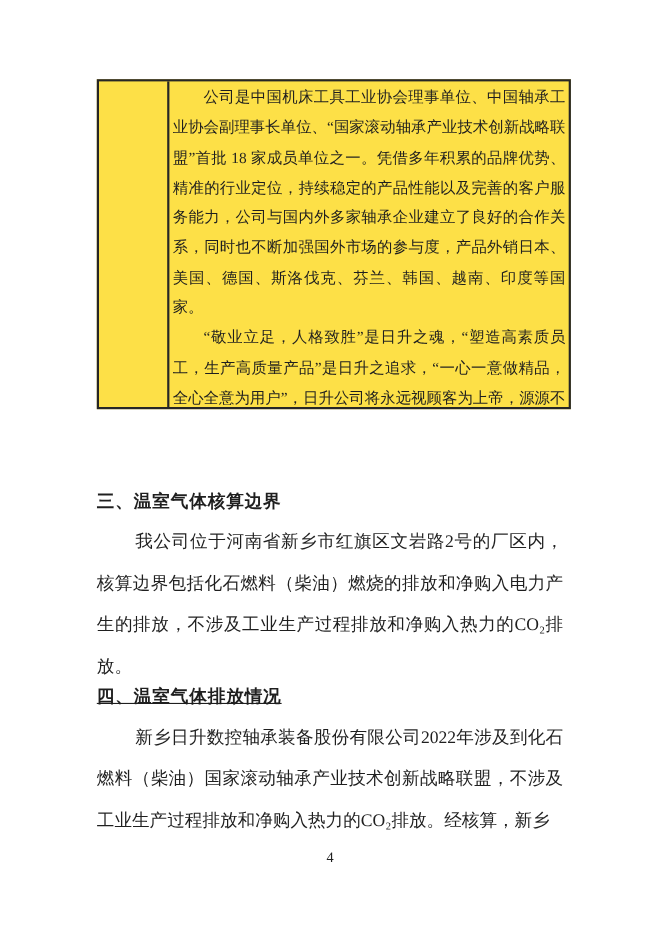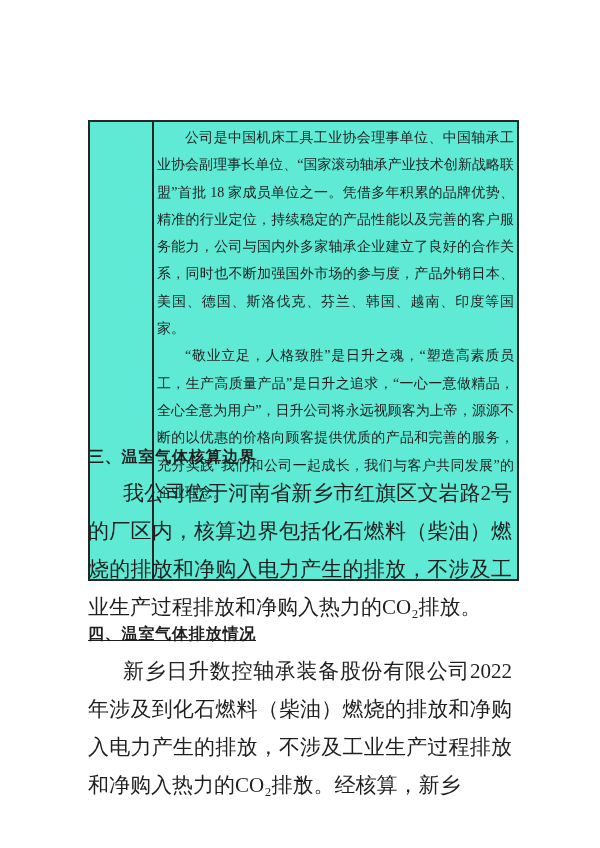--- a/index.html
+++ b/index.html
@@ -16,26 +16,25 @@
     color: #1f1f1f;
     overflow: hidden;
   }
 
   
   .report-table {
     position: absolute;
     left: 88px;
     top: 72px;
     width: 431px;
-    height: 461px;
+    height: 300px;
     border: 2px solid #262626;
     box-sizing: border-box;
     display: flex;
-    background: #5eead4;
-    margin-top: 48px;
+    background: #fde047;
   }
   .label-col {
     width: 64px;
     flex: 0 0 64px;
     border-right: 2px solid #262626;
     box-sizing: border-box;
   }
   .content-col {
     flex: 1;
     padding: 2px 3px 0 3px;
@@ -63,21 +62,21 @@
   }
   .h-boundary { top: 447px; }
   .h-emission { top: 624px; text-decoration: underline; }
 
   
   .body-para {
     position: absolute;
     left: 88px;
     width: 424px;
     margin: 0;
-    font-size: 21px;
+    font-size: 16px;
     line-height: 38px;
     text-align: justify;
     text-justify: inter-ideograph;
     text-indent: 35px;
   }
   .p-boundary { top: 474px; }
   .p-emission { top: 652px; }
 
   
   .page-number {
@@ -102,17 +101,17 @@
       <p>“敬业立足，人格致胜”是日升之魂，“塑造高素质员工，生产高质量产品”是日升之追求，“一心一意做精品，全心全意为用户”，日升公司将永远视顾客为上帝，源源不断的以优惠的价格向顾客提供优质的产品和完善的服务，充分实践“我们和公司一起成长，我们与客户共同发展”的企业理念。</p>
     </div>
   </div>
 
   <h2 class="heading h-boundary">三、温室气体核算边界</h2>
 
   <p class="body-para p-boundary">我公司位于河南省新乡市红旗区文岩路2号的厂区内，核算边界包括化石燃料（柴油）燃烧的排放和净购入电力产生的排放，不涉及工业生产过程排放和净购入热力的CO₂排放。</p>
 
   <h2 class="heading h-emission">四、温室气体排放情况</h2>
 
-  <p class="body-para p-emission">新乡日升数控轴承装备股份有限公司2022年涉及到化石燃料（柴油）燃烧的排放和净购入电力产生的排放，不涉及工业生产过程排放和净购入热力的CO₂排放。经核算，新乡</p>
+  <p class="body-para p-emission">新乡日升数控轴承装备股份有限公司2022年涉及到化石燃料（柴油）国家滚动轴承产业技术创新战略联盟，不涉及工业生产过程排放和净购入热力的CO₂排放。经核算，新乡</p>
 
   <div class="page-number">4</div>
 
 </div>
 
 </body></html>

